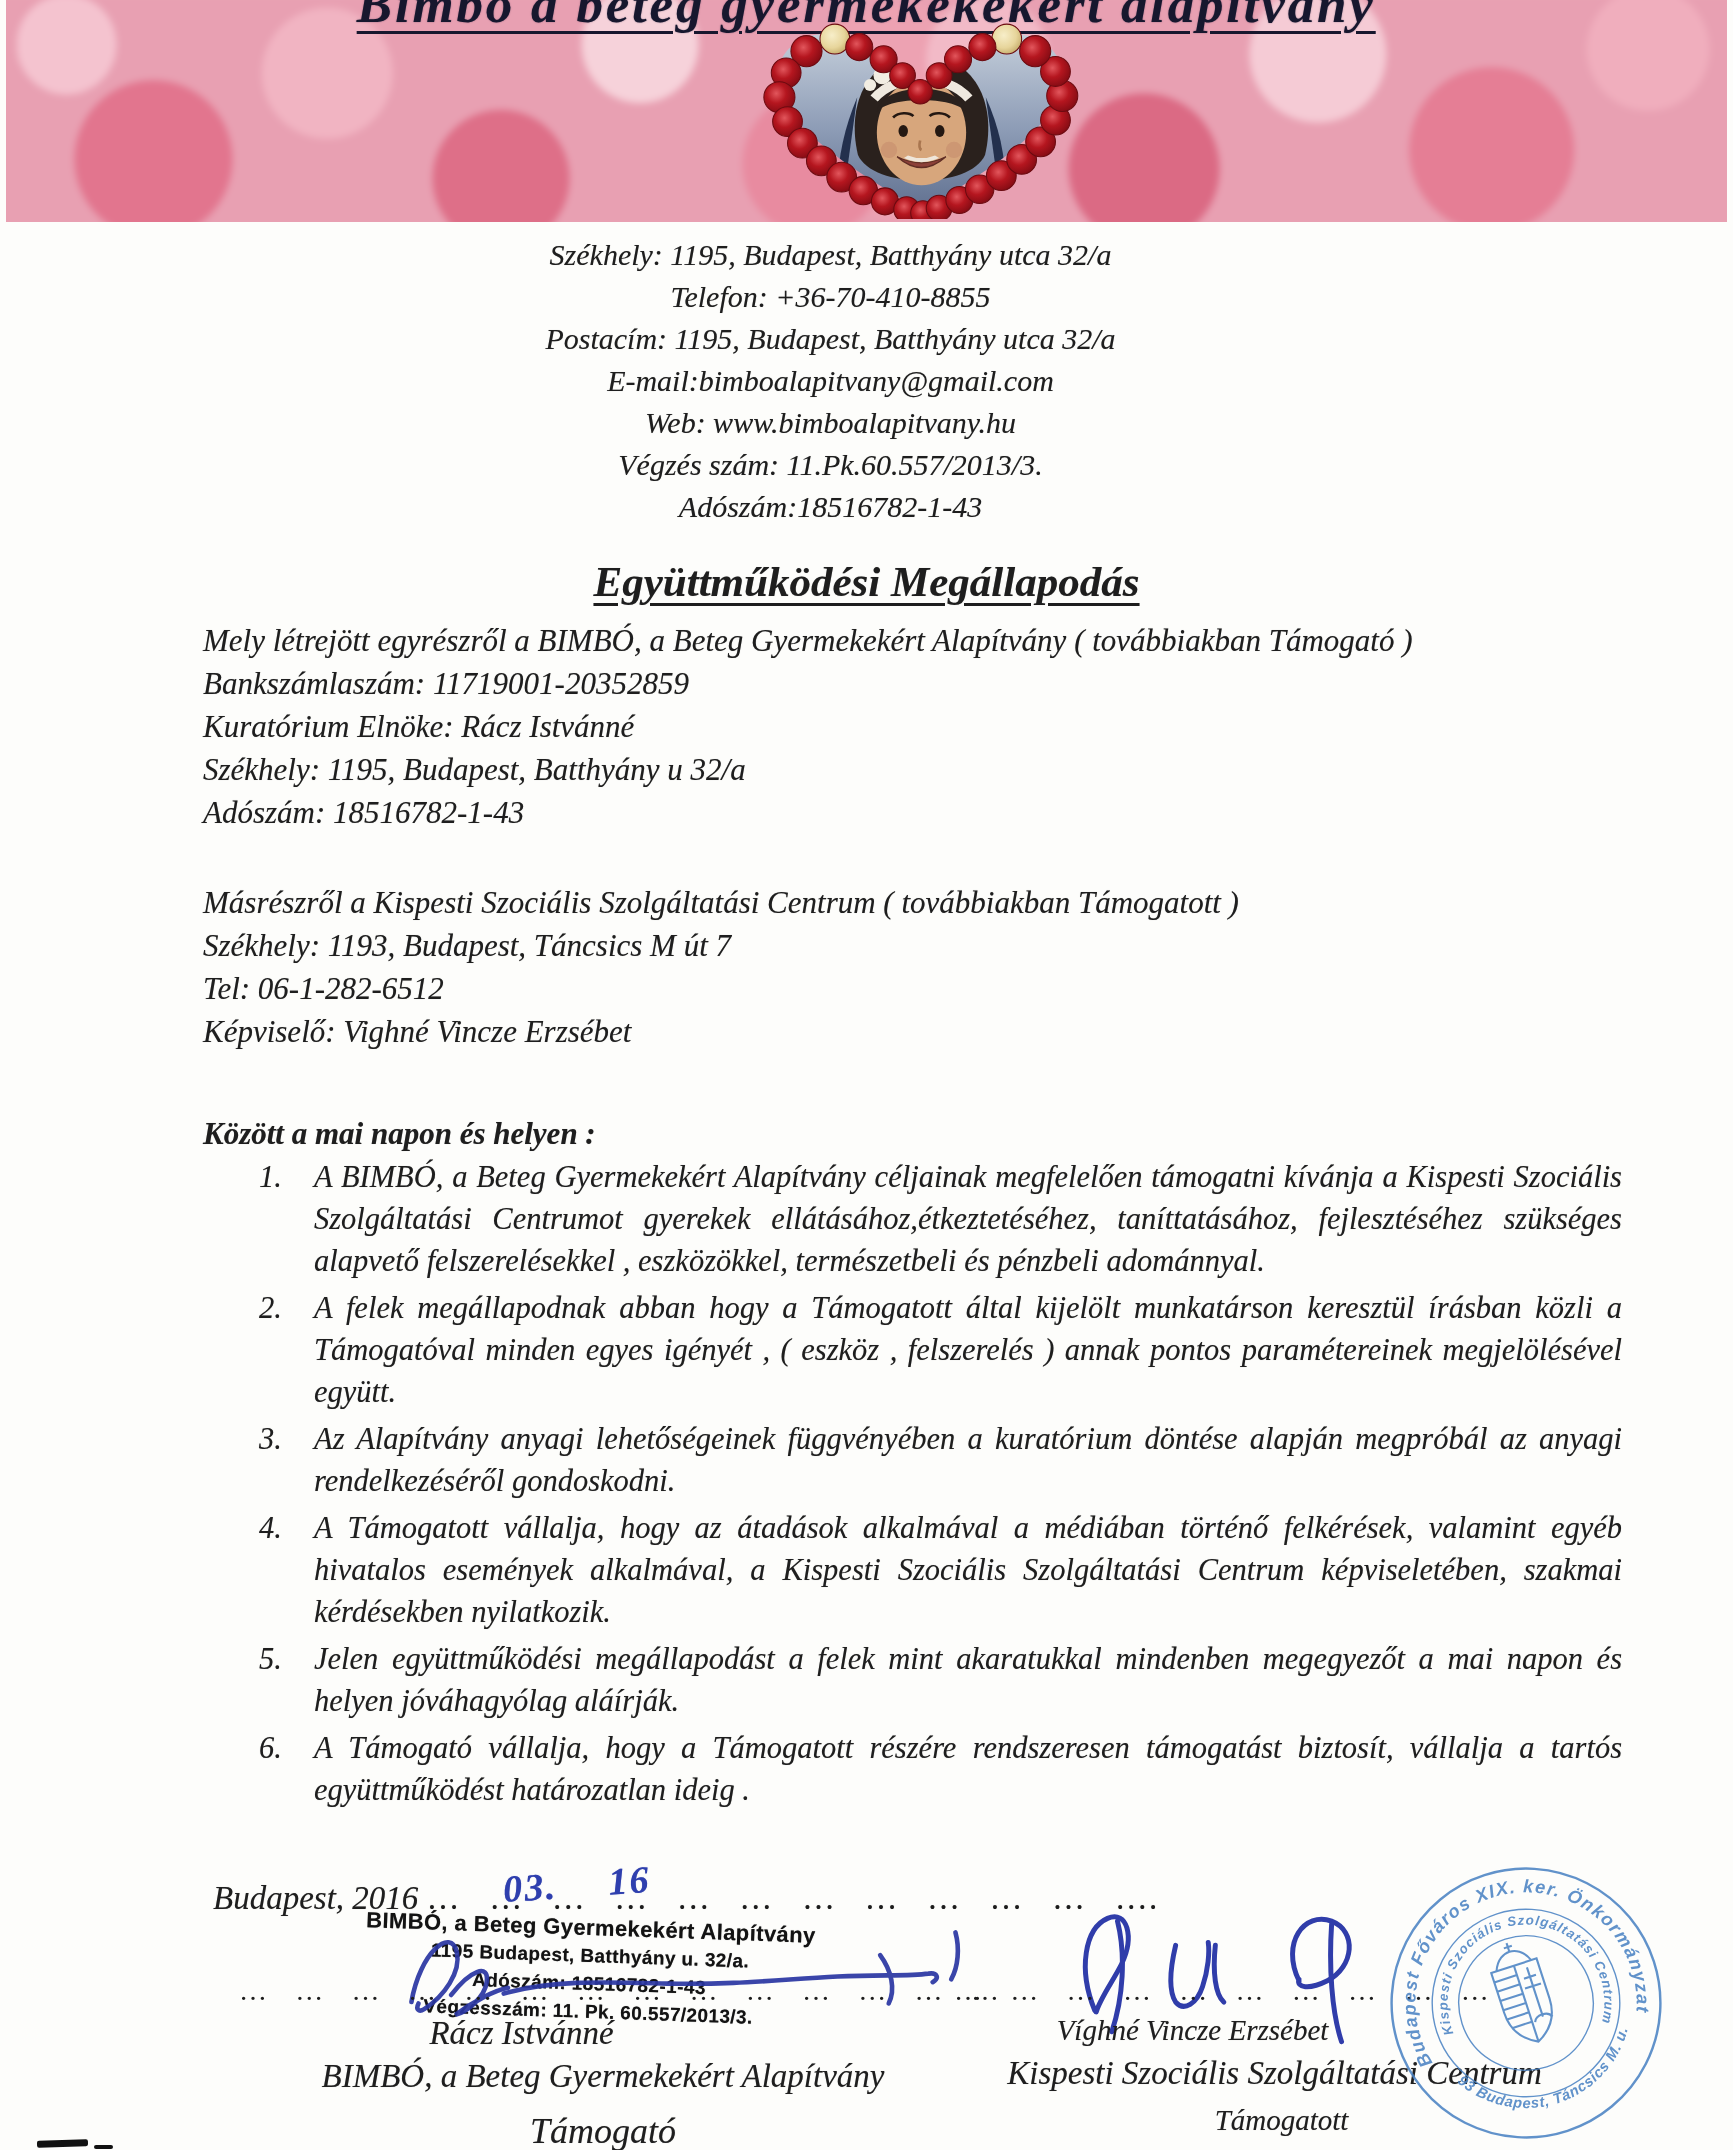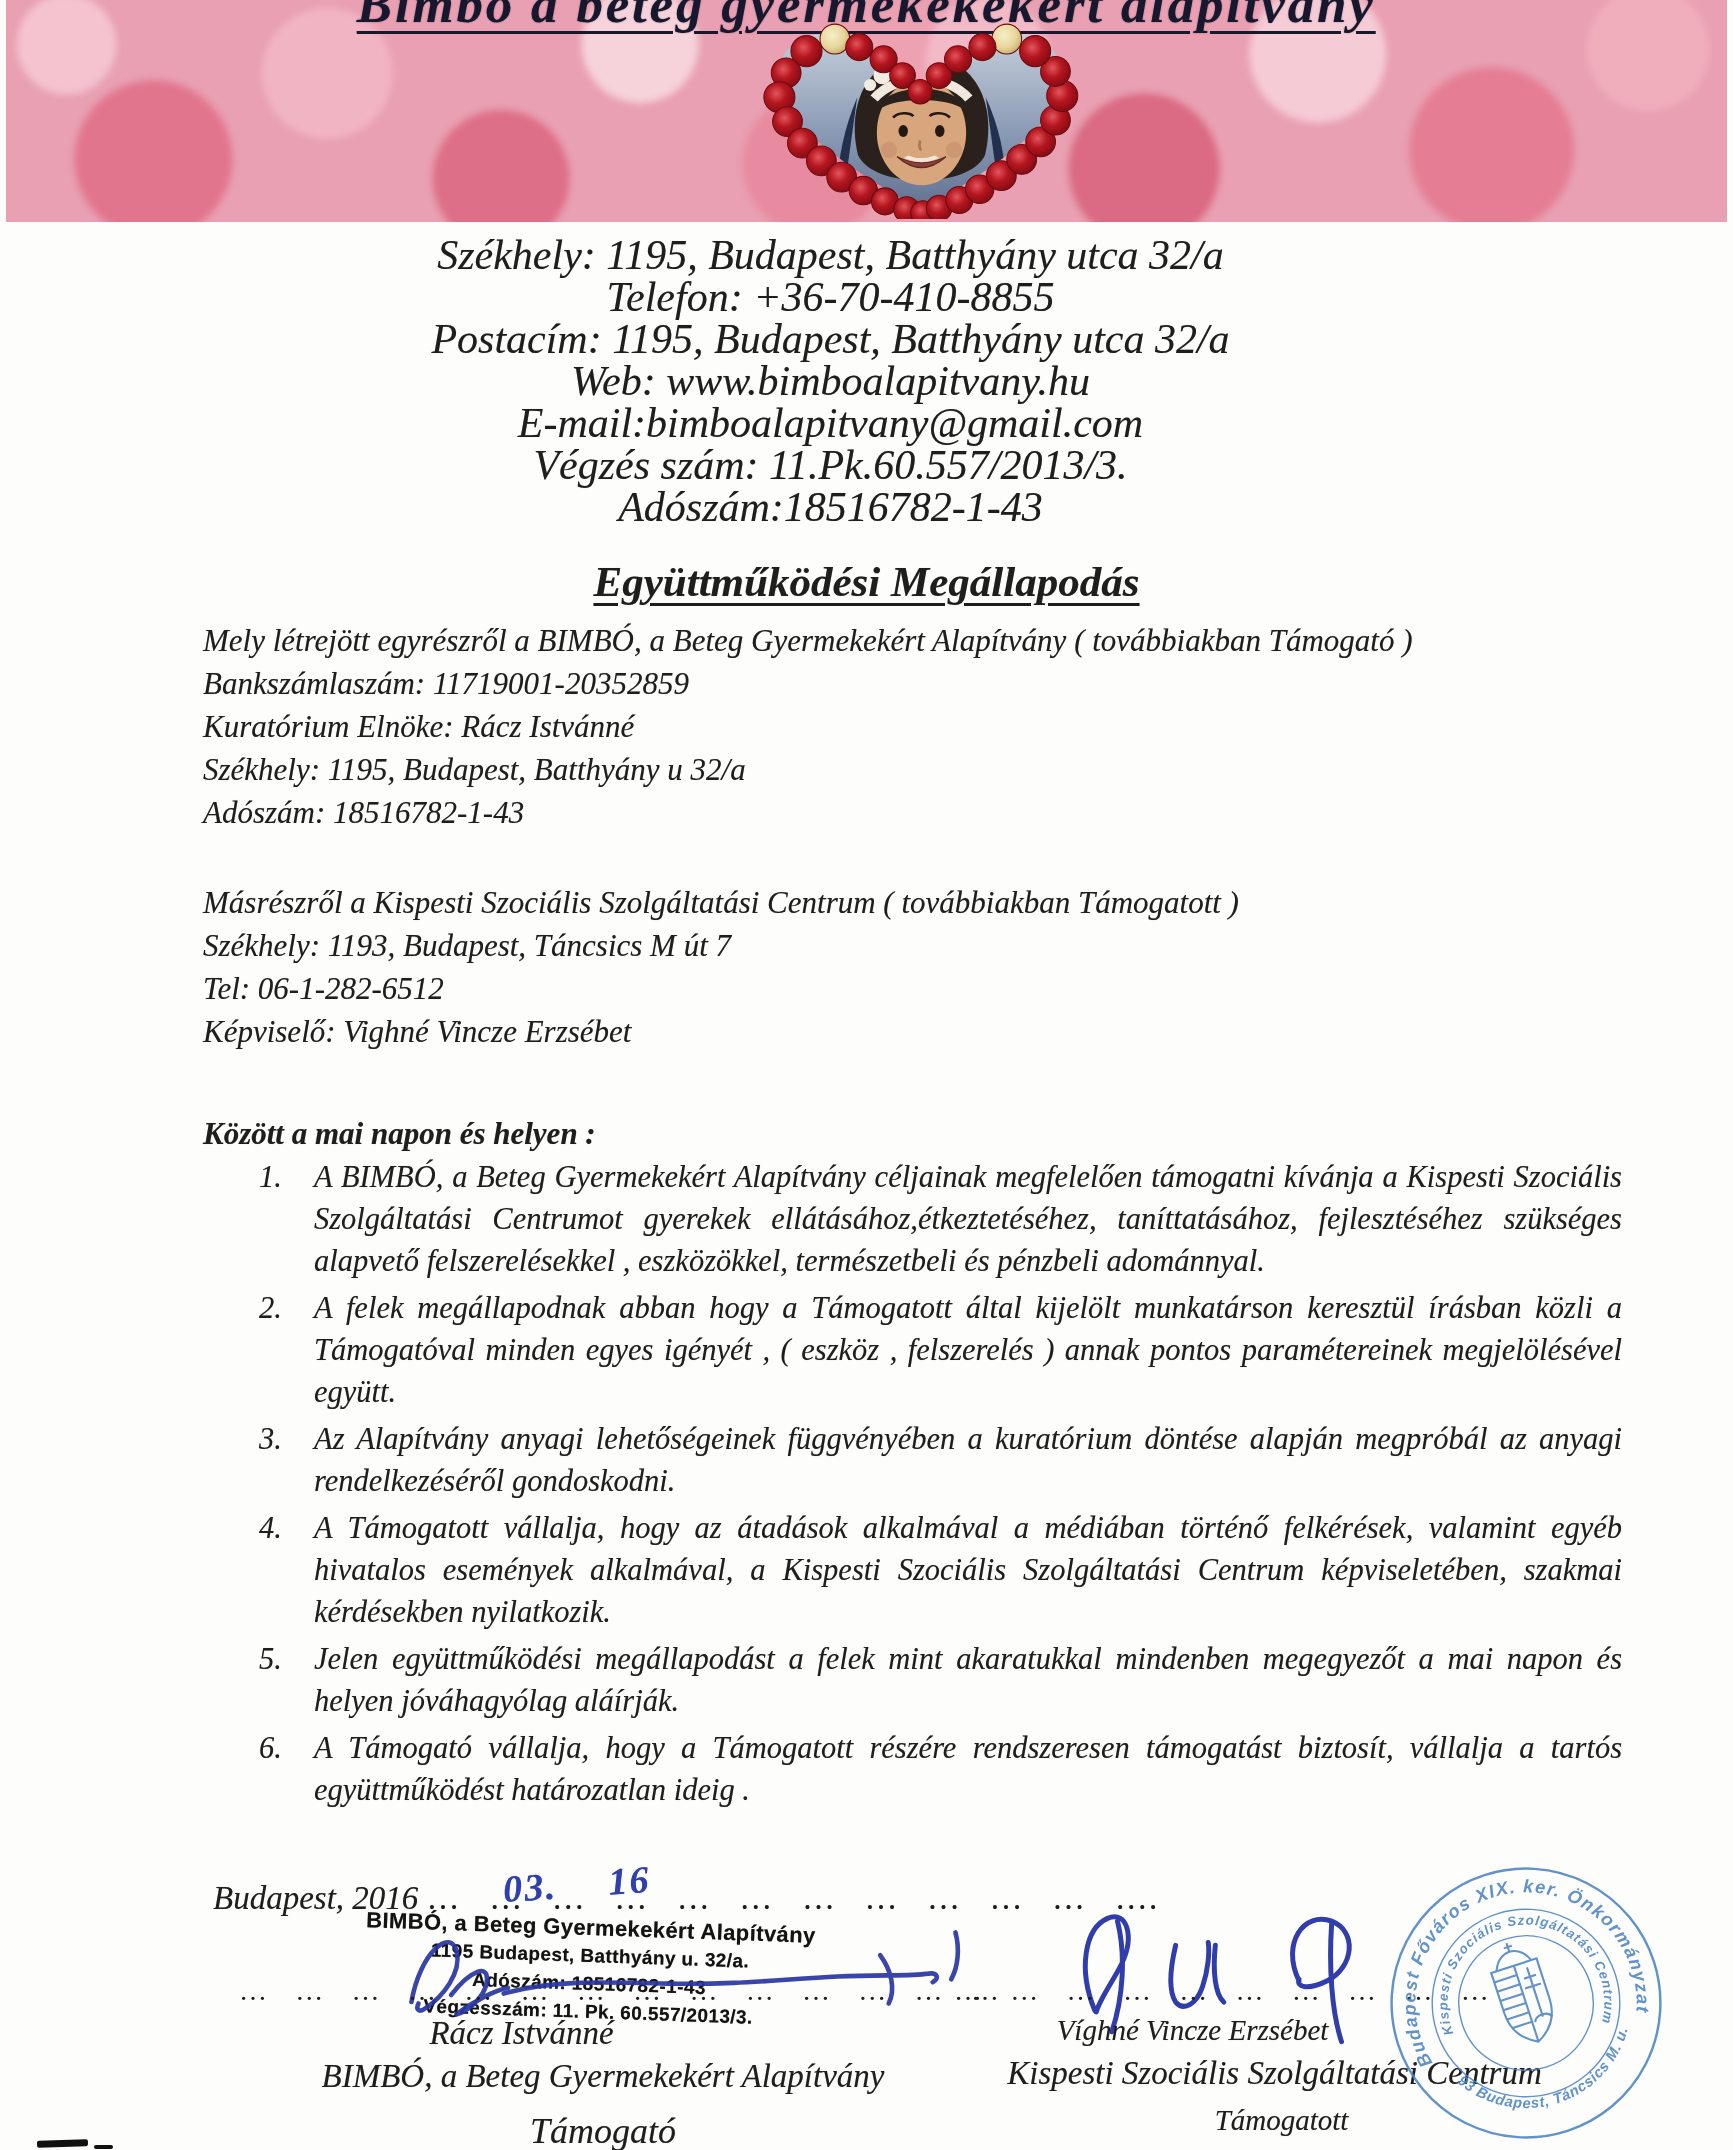--- a/index.html
+++ b/index.html
@@ -29,21 +29,21 @@
   }
   .banner-title{
     position:absolute;left:0;right:0;top:-25.6px;text-align:center;
     font-size:53px;font-weight:bold;font-style:italic;color:#17172e;
     text-decoration:underline;text-decoration-thickness:2.8px;text-underline-offset:8.5px;
     letter-spacing:2.8px;white-space:nowrap;text-shadow:0 0 1.4px rgba(10,10,40,.5);
   }
   .heart-wrap{position:absolute;left:724px;top:15.6px;width:383px;height:203px;}
   
   .contact{position:absolute;left:0;top:234px;width:1661px;text-align:center;
-    font-size:42px;line-height:42px;white-space:nowrap;}
+    font-size:30px;line-height:42px;white-space:nowrap;}
   .doc-title{position:absolute;left:0;top:528px;width:1733px;text-align:center;
     font-size:43px;font-weight:bold;
     text-decoration:underline;text-decoration-thickness:2.8px;text-underline-offset:7px;}
   
   .party1{position:absolute;left:203px;top:619px;font-size:31px;line-height:43px;white-space:nowrap;}
   .party2{position:absolute;left:203px;top:861px;font-size:31px;line-height:43px;white-space:nowrap;margin-top:20px;}
   .intro{position:absolute;left:203px;top:1085px;font-size:31px;font-weight:bold;}
   .list{position:absolute;left:259px;top:1156px;width:1363px;}
   .item{display:flex;margin-bottom:5px;font-size:30.5px;line-height:42px;}
   .item .num{width:55px;flex:none;}
@@ -156,22 +156,22 @@
           <circle cx="360" cy="46" r="20" fill="url(#roseR)"></circle>
         </g>
       </svg>
     </div>
   </header>
 
   <section class="contact txt">
     <div>Székhely: 1195, Budapest, Batthyány utca 32/a</div>
     <div>Telefon: +36-70-410-8855</div>
     <div>Postacím: 1195, Budapest, Batthyány utca 32/a</div>
+    <div>E-mail:bimboalapitvany@gmail.com</div>
     <div>Web: www.bimboalapitvany.hu</div>
-    <div>E-mail:bimboalapitvany@gmail.com</div>
     <div>Végzés szám: 11.Pk.60.557/2013/3.</div>
     <div>Adószám:18516782-1-43</div>
   </section>
 
   <h1 class="doc-title txt">Együttműködési Megállapodás</h1>
 
   <section class="party1 txt">
     <div>Mely létrejött egyrészről a BIMBÓ, a Beteg Gyermekekért Alapítvány ( továbbiakban Támogató )</div>
     <div>Bankszámlaszám: 11719001-20352859</div>
     <div>Kuratórium Elnöke: Rácz Istvánné</div>

